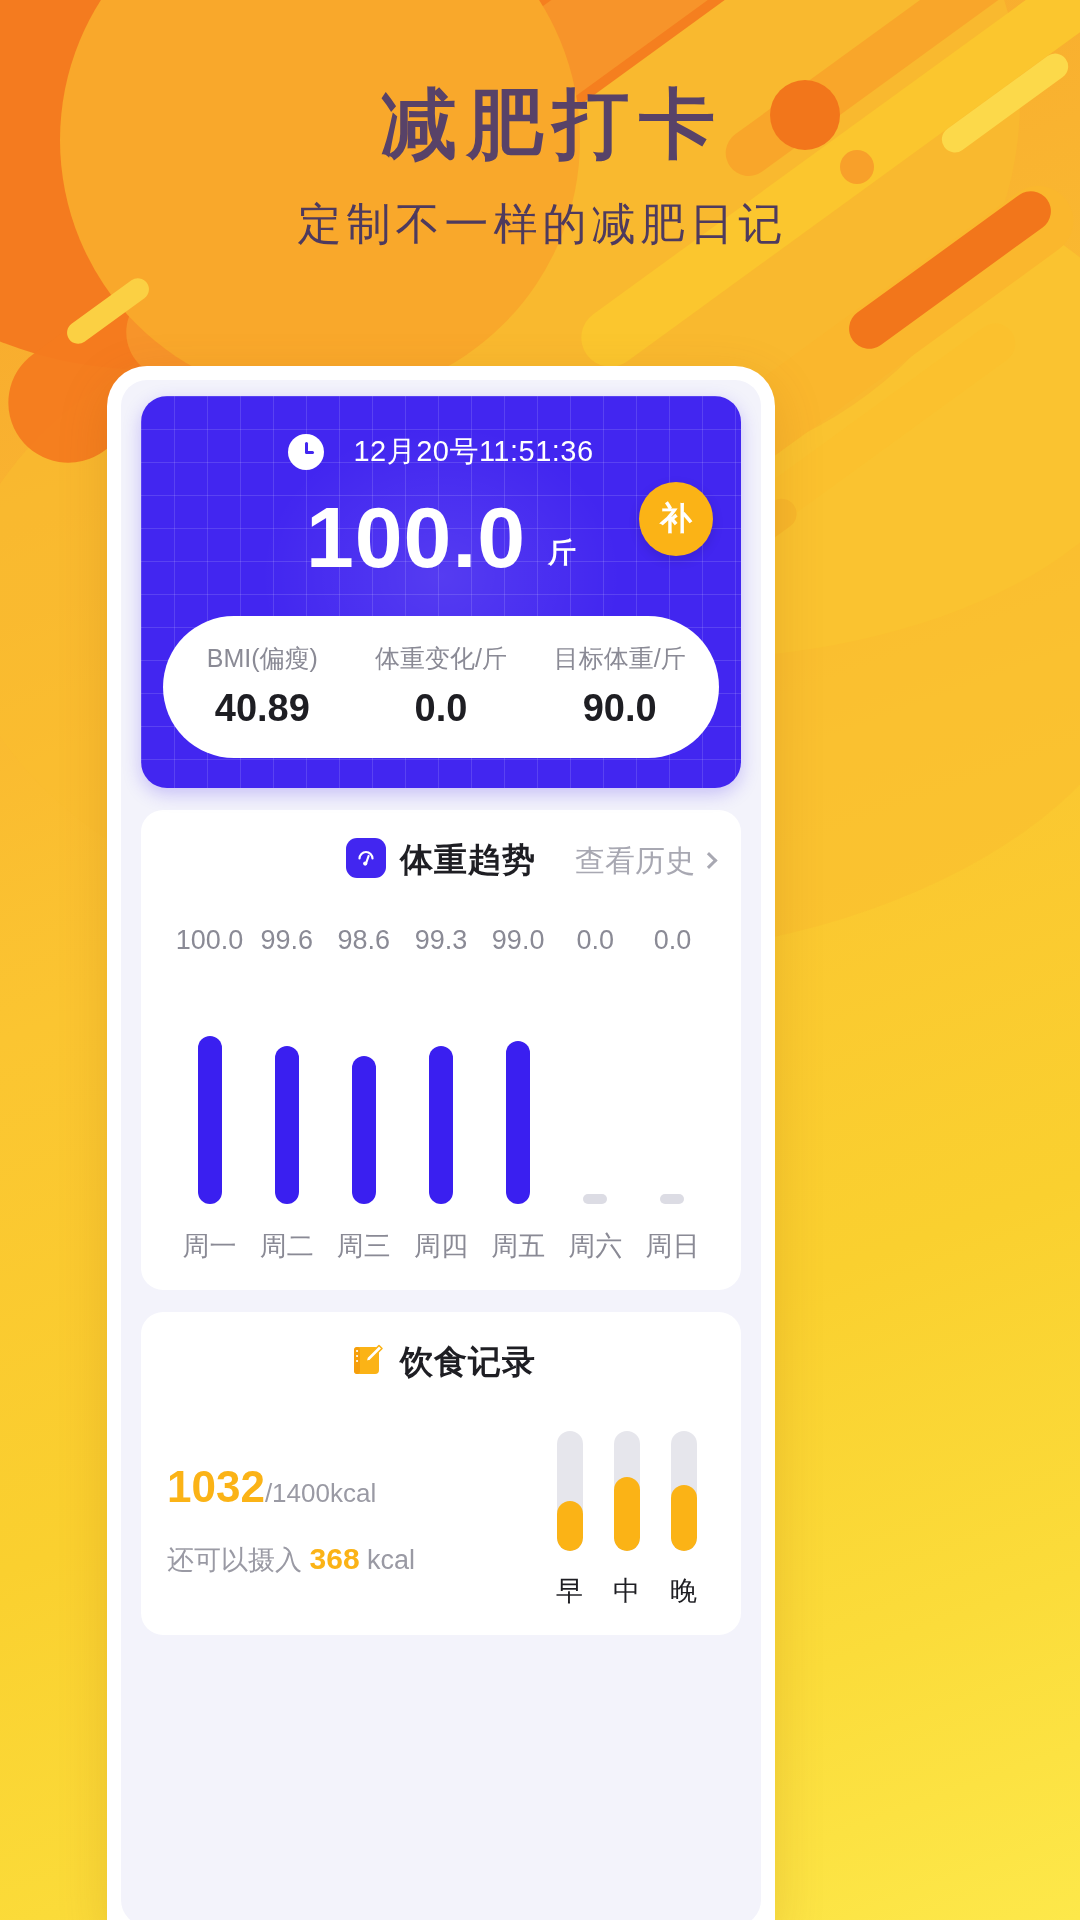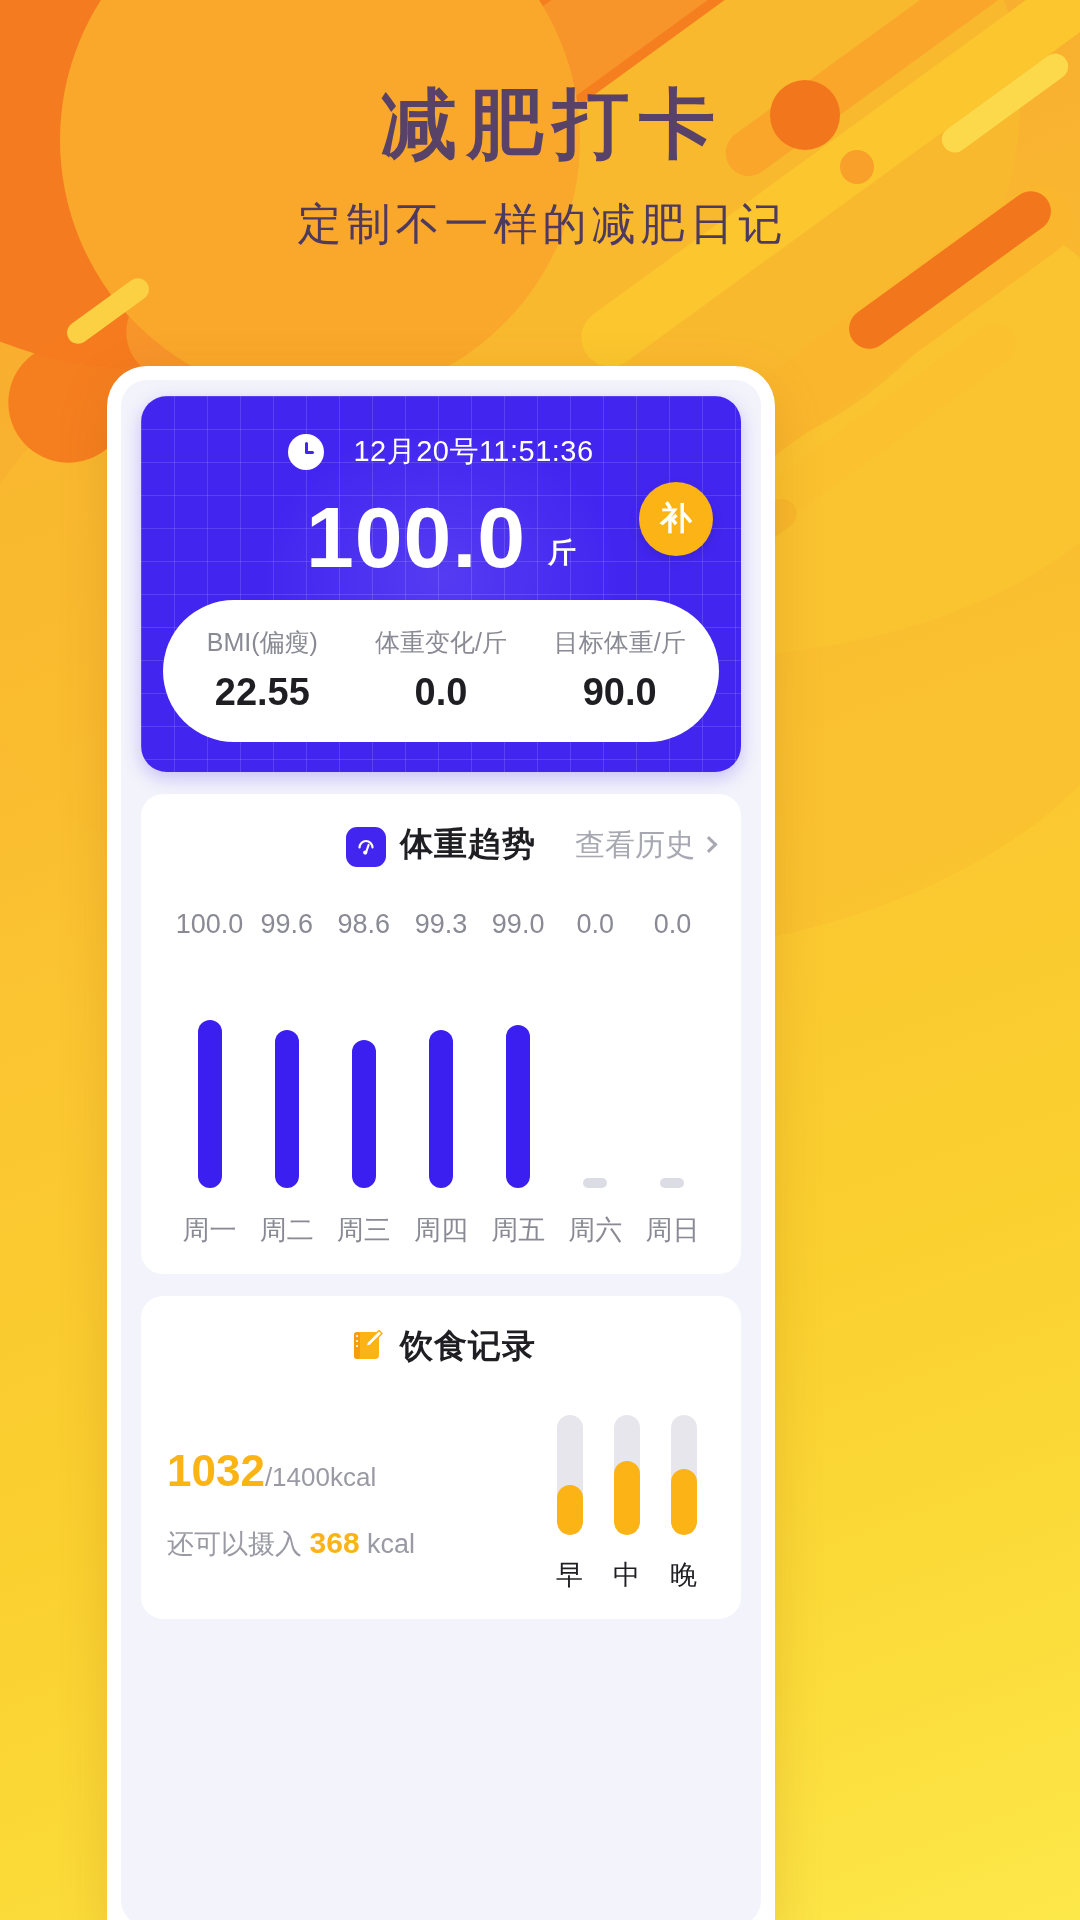--- a/index.html
+++ b/index.html
@@ -140,37 +140,37 @@
     position: absolute; right: 6px; top: -12px;
     width: 74px; height: 74px; border-radius: 50%;
     background: #FBB316; color: #fff;
     display: flex; align-items: center; justify-content: center;
     font-size: 32px; font-weight: 700;
     box-shadow: 0 4px 12px rgba(0,0,0,.12);
     cursor: pointer;
   }
 
   .stats-pill {
-    margin-top: 20px;
+    margin-top: 36px;
     background: #fff; border-radius: 80px;
     padding: 26px 10px 28px;
     display: flex;
   }
   .stat { flex: 1; text-align: center; }
   .stat-label { font-size: 25px; color: #8A8A95; }
   .stat-value { font-size: 38px; font-weight: 700; color: #1E1E23; margin-top: 12px; }
 
   
   .card {
     margin-top: 22px;
     background: #fff; border-radius: 22px;
     padding: 28px 26px 26px;
   }
   .card-head { display: flex; align-items: center; justify-content: center; position: relative; }
-  .head-left { display: flex; align-items: flex-end; gap: 14px; }
+  .head-left { display: flex; align-items: flex-start; gap: 14px; }
   .scale-icon {
     width: 40px; height: 40px; border-radius: 11px; background: #4226F0;
     display: flex; align-items: center; justify-content: center; flex: none;
   }
   .card-title { font-size: 33px; font-weight: 700; color: #1E1E23; letter-spacing: 1px; }
   .head-right {
     position: absolute; right: 0; top: 50%; transform: translateY(-50%);
     display: flex; align-items: center; gap: 8px;
     color: #A8A8B2; font-size: 30px; cursor: pointer;
   }
@@ -247,21 +247,21 @@
 
         <div class="weight-row">
           <span class="weight-val">100.0</span>
           <span class="weight-unit">斤</span>
           <span class="add-btn">补</span>
         </div>
 
         <div class="stats-pill">
           <div class="stat">
             <div class="stat-label">BMI(偏瘦)</div>
-            <div class="stat-value">22.55</div>
+            <div class="stat-value">40.89</div>
           </div>
           <div class="stat">
             <div class="stat-label">体重变化/斤</div>
             <div class="stat-value">0.0</div>
           </div>
           <div class="stat">
             <div class="stat-label">目标体重/斤</div>
             <div class="stat-value">90.0</div>
           </div>
         </div>

